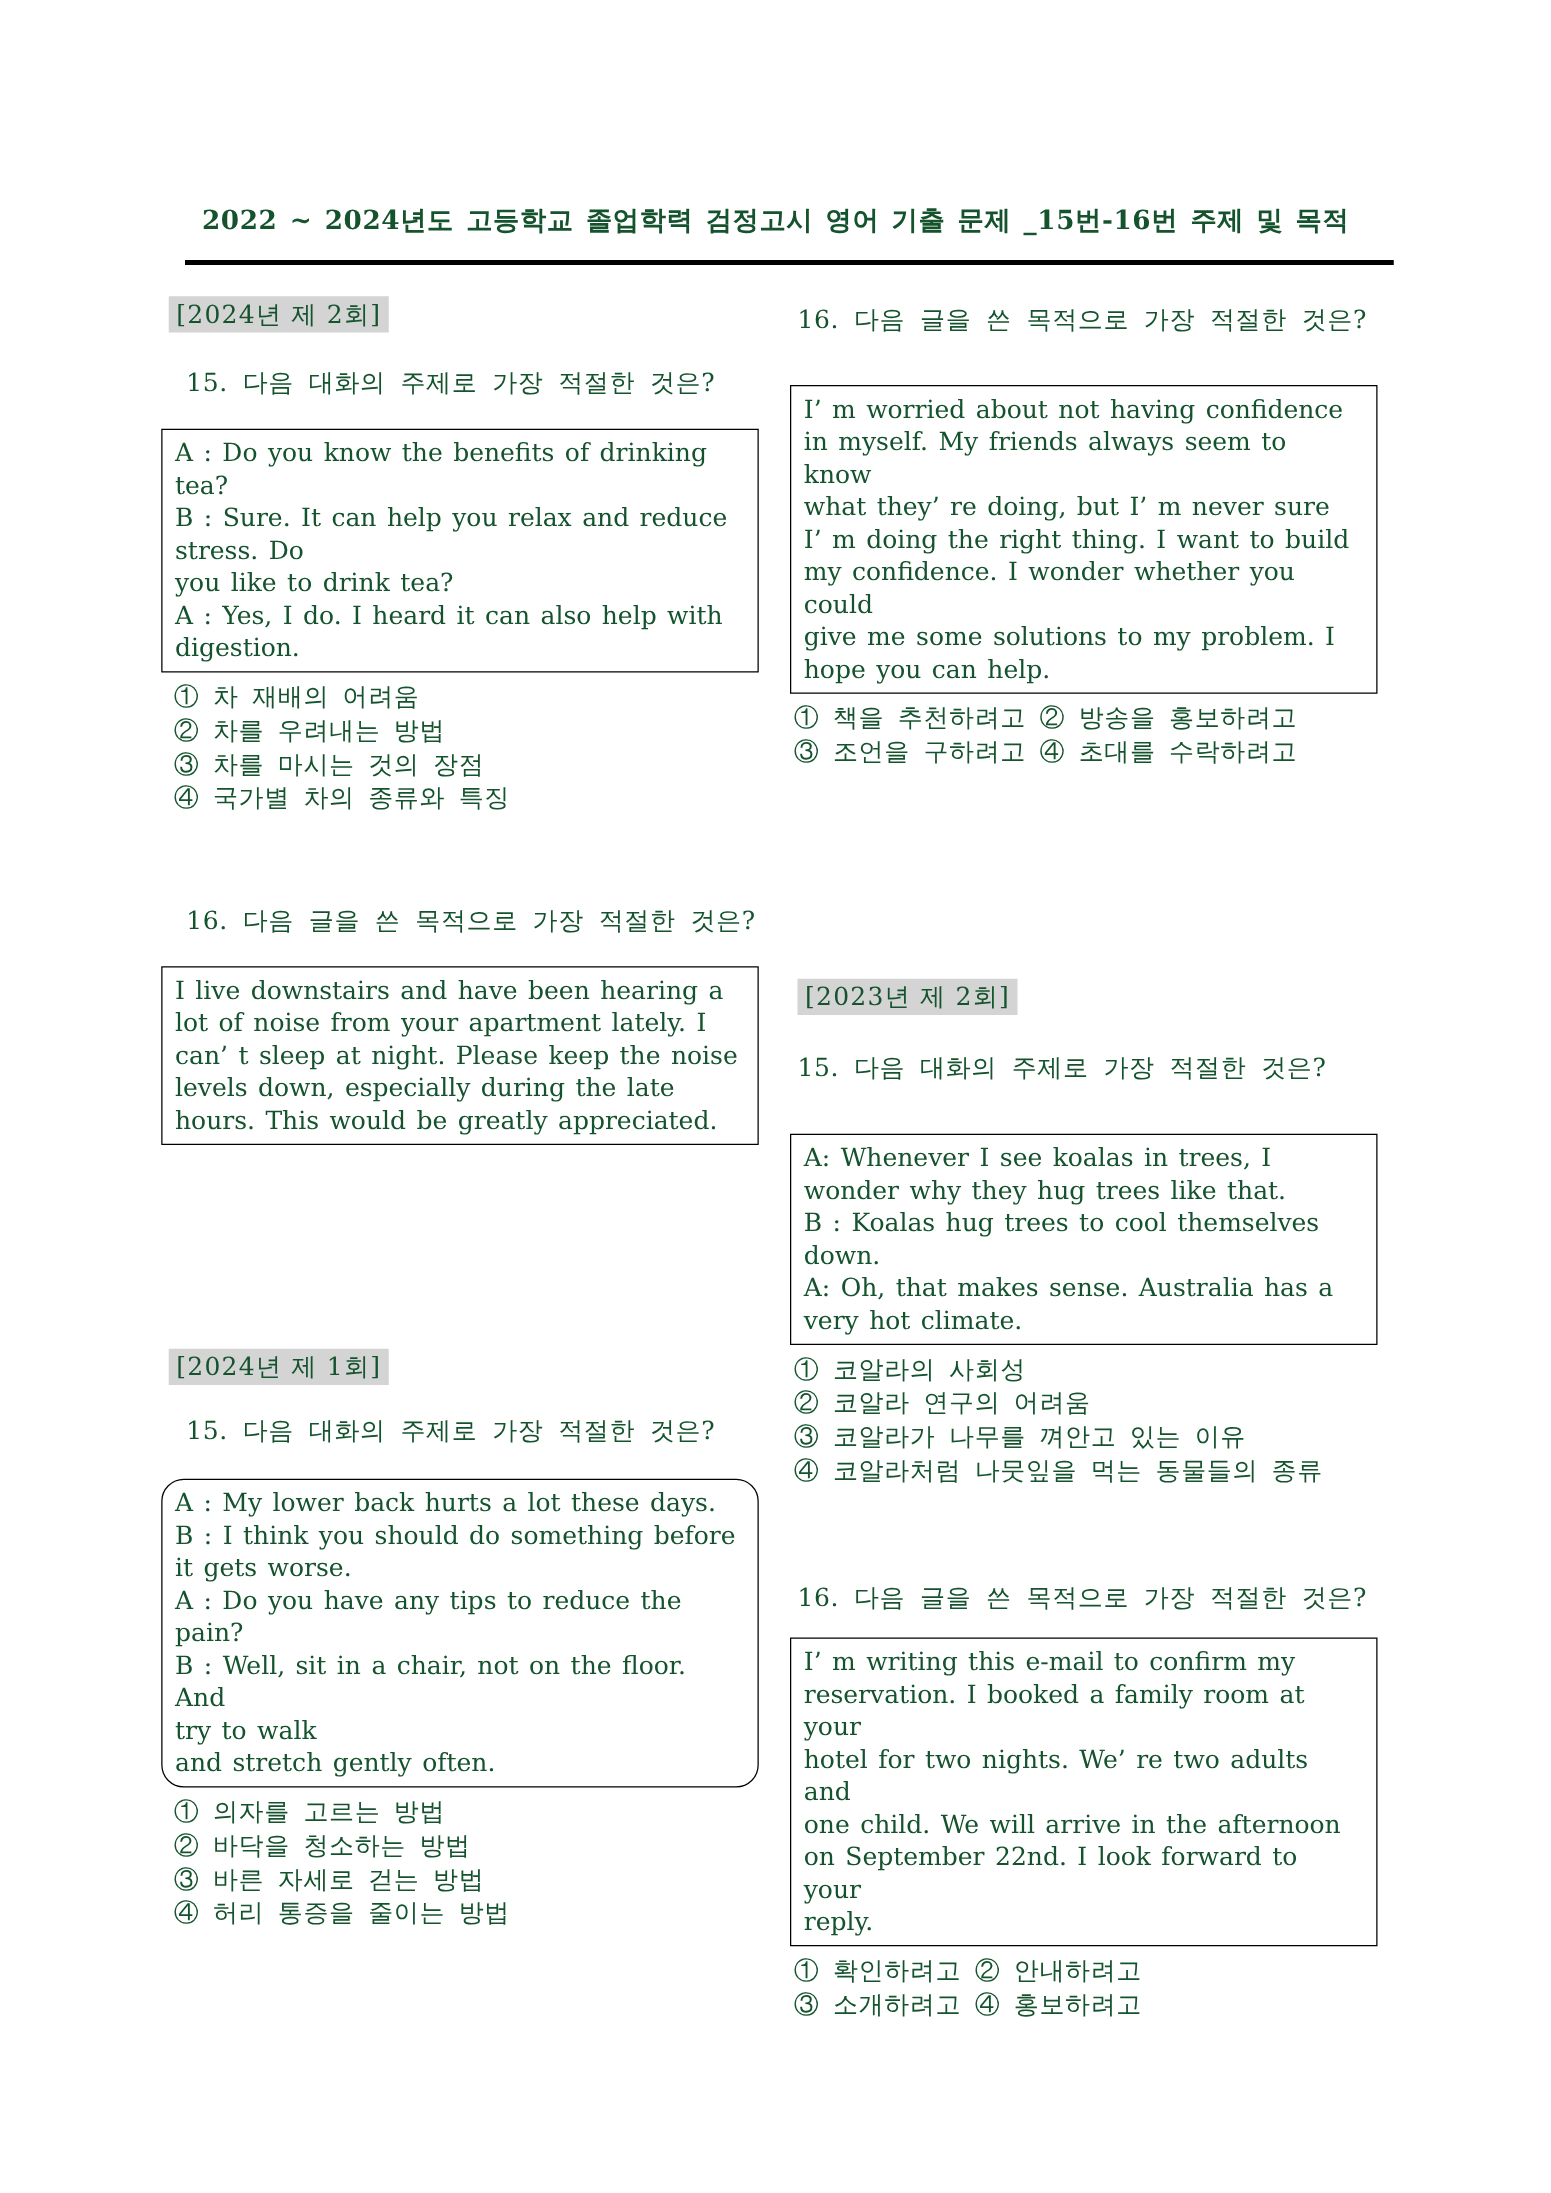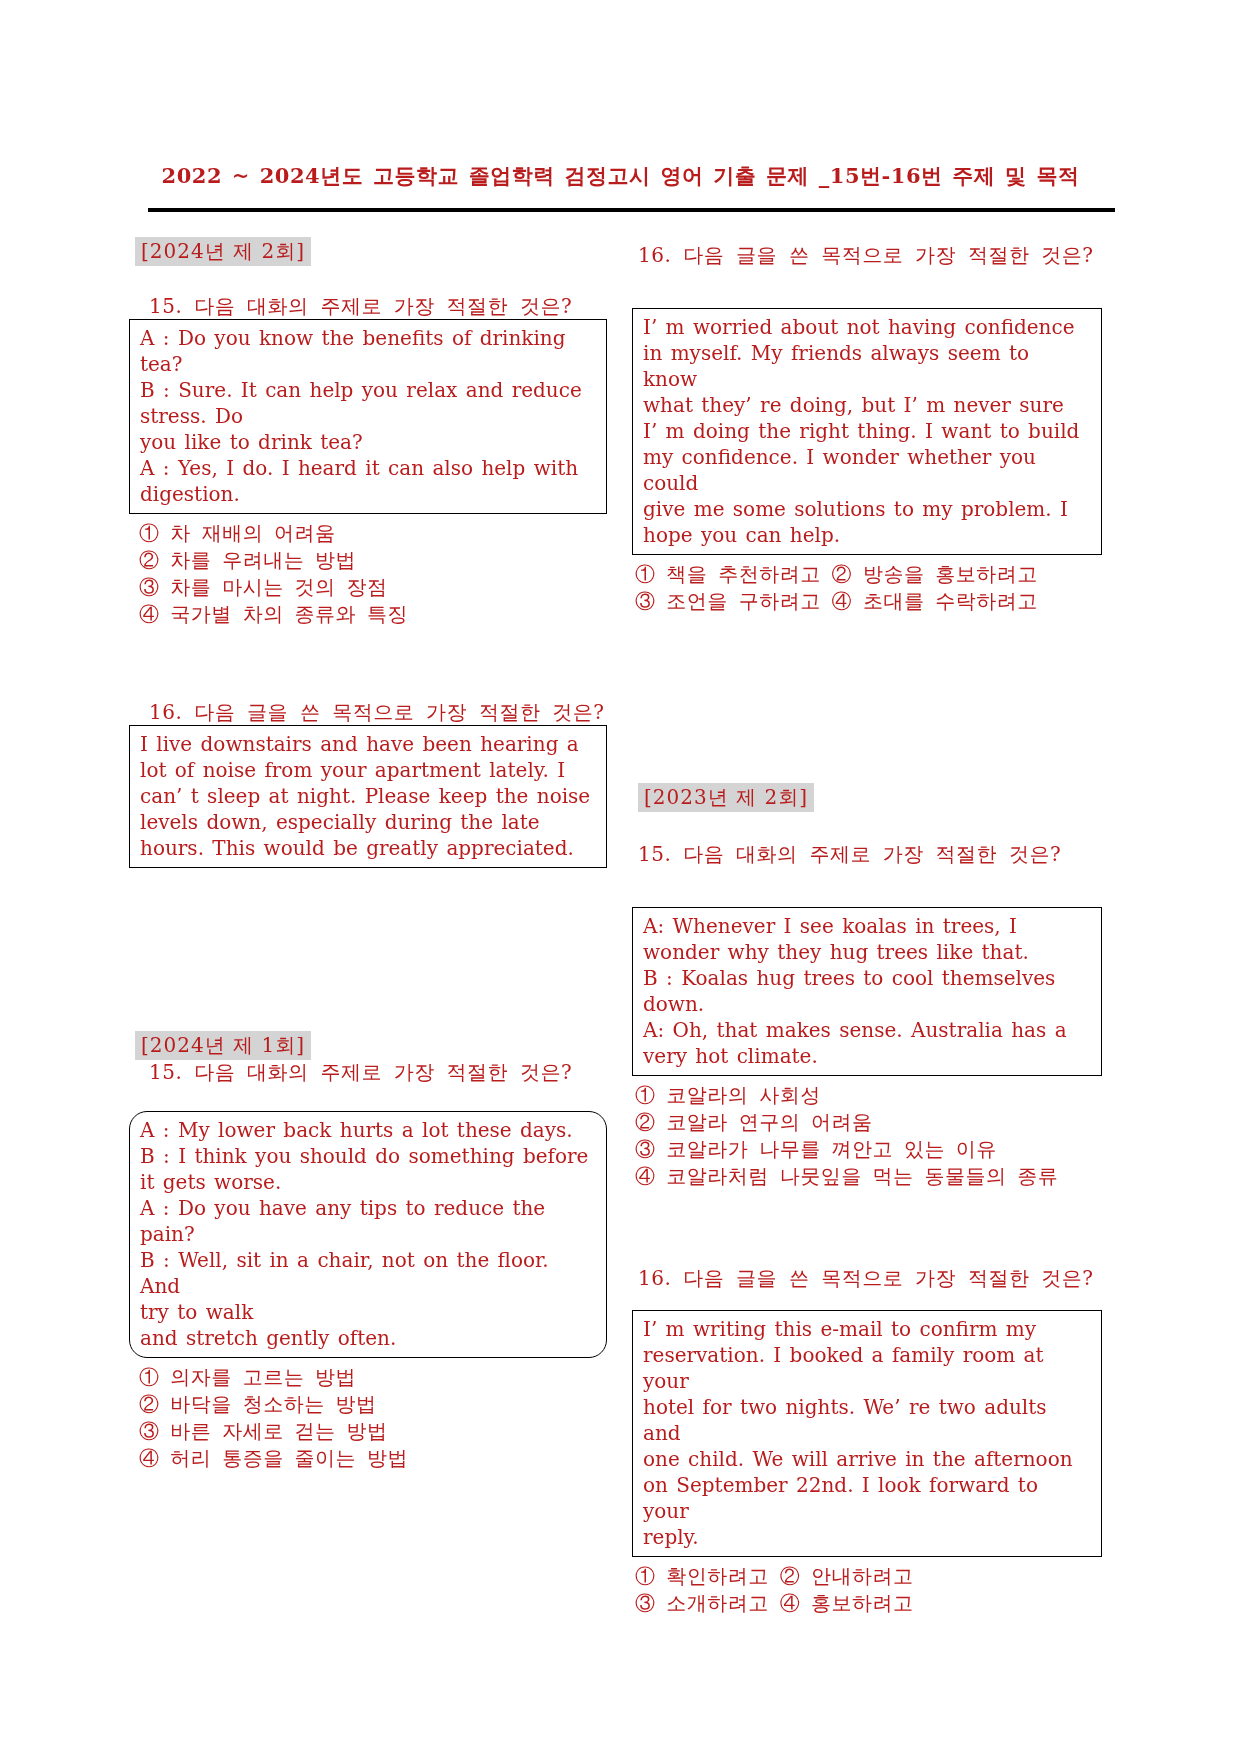--- a/index.html
+++ b/index.html
@@ -1,21 +1,21 @@
 <!DOCTYPE html>
 <html><head>
 <meta charset="utf-8">
 <style>
   html,body { margin:0; padding:0; background:#ffffff; }
   .page {
     position:relative;
     width:1241px; height:1754px;
     background:#ffffff;
     font-family:"DejaVu Serif","Liberation Serif",serif;
-    color:#b91c1c;
+    color:#14532d;
     overflow:hidden;
   }
   .exam-title {
     position:absolute; top:162px; left:0; right:0;
     text-align:center;
     font-size:21px; font-weight:bold;
     letter-spacing:0.5px; word-spacing:2px;
     white-space:nowrap;
   }
   .title-rule {
@@ -53,21 +53,21 @@
   .choice-line {
     font-size:20px; line-height:27px;
     word-spacing:4px; letter-spacing:0.5px;
     white-space:nowrap;
   }
 
   
   .mt-6  { margin-top:6px; }
   .mt-19 { margin-top:19px; }
   .mt-22 { margin-top:40px; }
-  .mt-24 { }
+  .mt-24 { margin-top:24px; }
   .mt-26 { margin-top:26px;border-radius:18px; }
   .mt-28 { margin-top:28px; }
   .mt-30 { margin-top:30px; }
   .mt-72 { margin-top:72px; }
   .mt-76 { margin-top:76px; }
   .mt-163 { margin-top:163px; }
   .mt-168 { margin-top:168px; }
 </style>
 </head>
 <body>

